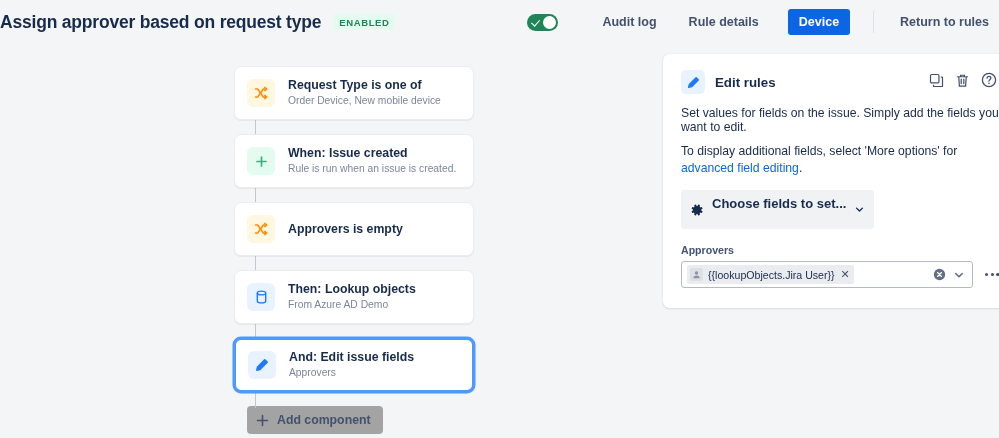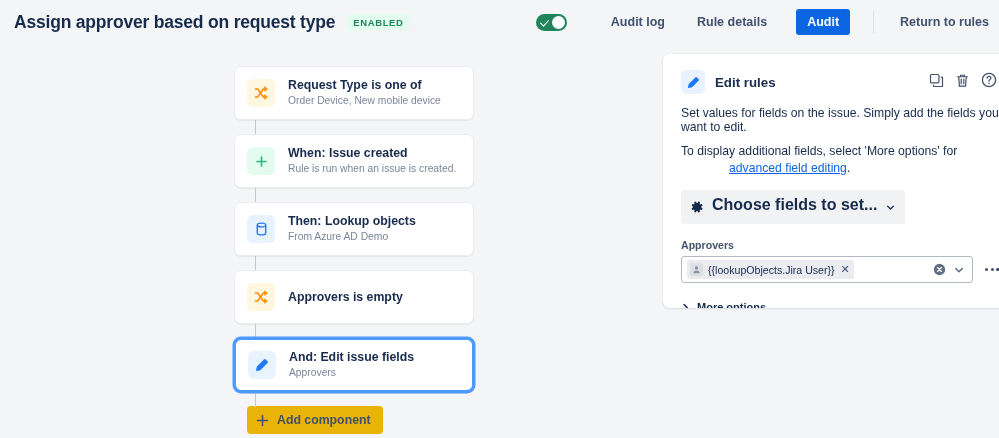--- a/index.html
+++ b/index.html
@@ -12,21 +12,20 @@
   }
 
   
   .header {
     position: absolute; top: 0; left: 0;
     width: 999px; height: 44px;
     display: flex; align-items: center;
     background: #f4f5f7;
   }
   .page-title {
-    margin-left: 14px;
     font-size: 17.5px; font-weight: 600;
     letter-spacing: -0.2px; color: #172b4d;
     white-space: nowrap;
   }
   .status-badge {
     margin-left: 12px;
     background: #e3fcef; color: #1f845a;
     font-size: 9.5px; font-weight: 700;
     letter-spacing: 0.6px;
     padding: 3px 6px 2px; border-radius: 0;
@@ -95,21 +94,21 @@
   .card-sub {
     font-size: 10.3px; color: #7a869a;
     line-height: 14px; margin-top: 1px; white-space: nowrap;
   }
   .connector {
     position: absolute; left: 21px; width: 1px;
     background: #c1c7d0;
   }
   .add-component {
     display: inline-flex; align-items: center;
-    background: #eab308; border-radius: 4px;
+    background: #a3a3a3; border-radius: 4px;
     padding: 7px 12px 7px 9px; cursor: pointer;
     margin-left: 13px;
   }
   .add-component .lbl {
     font-size: 12.3px; font-weight: 600; color: #42526e;
     margin-left: 8px; white-space: nowrap;
   }
 
   
   .panel {
@@ -129,29 +128,29 @@
   }
   .panel-icons .ic { cursor: pointer; display: block; }
   .panel-desc {
     font-size: 12.2px; color: #172b4d; line-height: 14px;
     margin-top: 12px;
   }
   .panel-desc2 {
     font-size: 12.2px; color: #172b4d; line-height: 17px;
     margin-top: 9px; max-width: 296px;
   }
-  .panel-desc2 a { color: #0c66e4; text-decoration: underline; cursor: pointer; margin-left: 48px; }
+  .panel-desc2 a { color: #0c66e4; cursor: pointer; }
   .choose-fields {
     display: inline-flex; align-items: center;
     background: #f1f2f4; border-radius: 3px;
     padding: 6px 9px 6px 9px; margin-top: 13px; cursor: pointer;
   }
   .choose-fields .lbl {
-    font-size: 16px; font-weight: 600; color: #172b4d;
-    margin: 0 8px 4px 8px; white-space: nowrap;
+    font-size: 13px; font-weight: 600; color: #172b4d;
+    margin: 0 8px 12px 8px; white-space: nowrap;
   }
   .field-label {
     font-size: 10.6px; font-weight: 600; color: #44546f;
     margin-top: 15px; margin-bottom: 5px;
   }
   .field-row { display: flex; align-items: center; }
   .select-box {
     flex: none; width: 292px; height: 27px;
     border: 1px solid #b3bac5; border-radius: 3px;
     background: #fff; display: flex; align-items: center;
@@ -200,21 +199,21 @@
   <div class="page-title">Assign approver based on request type</div>
   <div class="status-badge">ENABLED</div>
 
   <div class="header-right">
     <div class="toggle">
       <div class="chk"></div>
       <div class="knob"></div>
     </div>
     <div class="hdr-link">Audit log</div>
     <div class="hdr-link">Rule details</div>
-    <div class="hdr-btn-primary">Audit</div>
+    <div class="hdr-btn-primary">Device</div>
     <div class="hdr-sep"></div>
     <div class="hdr-link">Return to rules</div>
   </div>
 </div>
 
 <div class="flow">
 
   <div class="connector" style="top:54px;height:14px;"></div>
   <div class="connector" style="top:122px;height:14px;"></div>
   <div class="connector" style="top:190px;height:14px;"></div>
@@ -245,44 +244,44 @@
         </svg>
     </div>
     <div class="card-text">
       <div class="card-title">When: Issue created</div>
       <div class="card-sub">Rule is run when an issue is created.</div>
     </div>
   </div>
 
   
   <div class="flow-card">
-    <div class="tile blue">
-      <svg width="13" height="14" viewBox="0 0 13 14" fill="none" stroke="#1d7afc" stroke-width="1.4">
-        <ellipse cx="6.5" cy="3" rx="4.2" ry="1.9"></ellipse>
-        <path d="M2.3 3v8c0 1.05 1.88 1.9 4.2 1.9s4.2-.85 4.2-1.9V3"></path>
-      </svg>
-    </div>
-    <div class="card-text">
-      <div class="card-title">Then: Lookup objects</div>
-      <div class="card-sub">From Azure AD Demo</div>
-    </div>
-  </div>
-
-  
-  <div class="flow-card">
     <div class="tile amber">
       <svg width="14" height="14" viewBox="0 0 14 14" fill="none" stroke="#ff8b00" stroke-width="1.5" stroke-linecap="round" stroke-linejoin="round">
         <path d="M1.5 3h2.2l5.6 8h3.2"></path>
           <path d="M1.5 11h2.2l5.6-8h3.2"></path>
         <path d="M10.8 1.4L12.6 3l-1.8 1.6"></path>
           <path d="M10.8 9.4L12.6 11l-1.8 1.6"></path>
       </svg>
     </div>
     <div class="card-text">
       <div class="card-title">Approvers is empty</div>
+    </div>
+  </div>
+
+  
+  <div class="flow-card">
+    <div class="tile blue">
+      <svg width="13" height="14" viewBox="0 0 13 14" fill="none" stroke="#1d7afc" stroke-width="1.4">
+        <ellipse cx="6.5" cy="3" rx="4.2" ry="1.9"></ellipse>
+        <path d="M2.3 3v8c0 1.05 1.88 1.9 4.2 1.9s4.2-.85 4.2-1.9V3"></path>
+      </svg>
+    </div>
+    <div class="card-text">
+      <div class="card-title">Then: Lookup objects</div>
+      <div class="card-sub">From Azure AD Demo</div>
     </div>
   </div>
 
   
   <div class="flow-card selected">
     <div class="tile blue2">
       <svg width="14" height="14" viewBox="0 0 14 14" fill="none" stroke="#1d7afc" stroke-width="1.7" stroke-linejoin="round">
         <path d="M9.8 1.9l2.3 2.3-7.2 7.2-3 .7.7-3z" fill="#1d7afc" stroke="#1d7afc"></path>
       </svg>
     </div>

